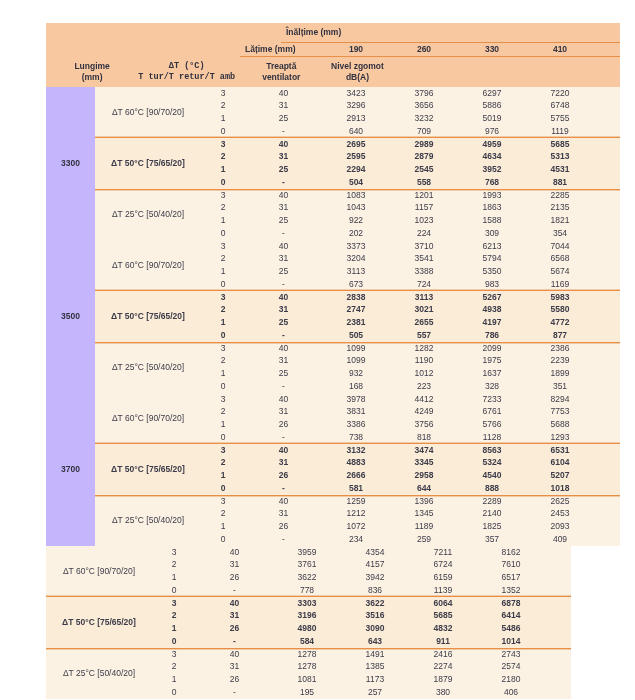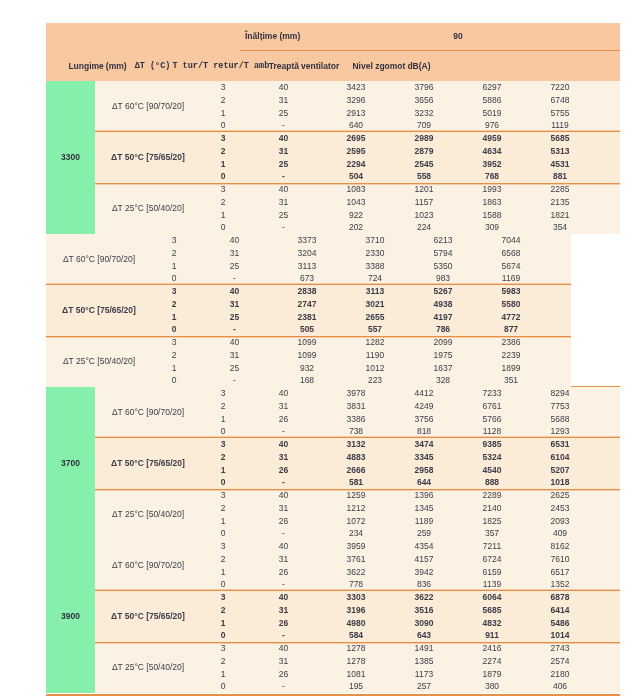--- a/index.html
+++ b/index.html
@@ -11,42 +11,42 @@
     overflow:hidden;
     color:var(--text,#3b3b49);
   }
   .table{
     position:absolute;left:46px;top:23px;width:574px;
     font-size:8.5px;line-height:1;
   }
   
   .hdr{background:var(--header-bg,#f8c9a1);font-weight:bold;color:var(--header-text,#31313f);}
   .hrow{display:flex;}
-  .hr1{height:28px;margin-left:36px;}
+  .hr1{height:20px;margin-left:36px;}
   .hr2{height:13.5px;}
   .hr3{height:30px;}
   .hspacer{width:199px;}
   .hrest{flex:1;display:flex;box-sizing:border-box;}
   .rule{border-bottom:1.3px solid var(--rule,#e78f47);}
   .hcell{display:flex;align-items:center;justify-content:center;white-space:nowrap;}
   .hcell.left{justify-content:flex-start;padding-left:5px;}
-  .col2line{flex-direction:row;justify-content:center;gap:2px;padding-left:27px;}
+  .col2line{flex-direction:column;justify-content:center;gap:2px;padding-left:27px;}
   .c-len{width:49px;}
   .c-dt{width:106px;font-family:Liberation Mono, monospace;}
   .c-step{width:44px;}
   .c-noise{width:77px;}
   .c-val{width:68px;}
   .c-fill{width:26px;}
   .c-span{width:272px;}
   
   .group{display:flex;width:574px;}
   .group + .group{box-shadow:0 -1px 0 var(--rule,#e78f47);}
   .len-cell{
     width:49px;display:flex;align-items:center;justify-content:center;
-    font-weight:bold;background:#86efac;color:var(--header-text,#31313f);
+    font-weight:bold;background:#c4b5fd;color:var(--header-text,#31313f);
   }
   .group-right{width:525px;display:flex;flex-direction:column;}
   .block{display:flex;background:var(--row-bg,#fcf2e3);}
   .block.hl{
     background:var(--highlight-bg,#fbecd7);
     font-weight:bold;
     box-shadow:0 -1.4px 0 var(--rule,#e78f47), 0 1.4px 0 var(--rule,#e78f47);
     position:relative;z-index:1;
   }
   .dt-cell{width:106px;display:flex;align-items:center;justify-content:center;white-space:nowrap;text-align:right;}
@@ -60,25 +60,35 @@
 
 <div class="page">
   <div class="table">
 
     <div class="hdr">
 
       <div class="hrow hr1">
         <div class="hspacer"></div>
         <div class="hrest rule">
           <div class="hcell c-noise left">Înălțime (mm)</div>
-          <div class="hcell c-span">90</div>
           <div class="hcell c-fill"></div>
         </div>
       </div>
 
+      <div class="hrow hr2">
+        <div class="hspacer"></div>
+        <div class="hrest rule">
+          <div class="hcell c-noise left">Lățime (mm)</div>
+          <div class="hcell c-val">190</div>
+          <div class="hcell c-val">260</div>
+          <div class="hcell c-val">330</div>
+          <div class="hcell c-val">410</div>
+          <div class="hcell c-fill"></div>
+        </div>
+      </div>
 
       <div class="hrow hr3">
         <div class="hcell col2line c-len">
           <span>Lungime</span>
           <span>(mm)</span>
         </div>
         <div class="hcell col2line c-dt">
           <span>ΔT (°C)</span>
           <span>T tur/T retur/T amb</span>
         </div>
@@ -218,38 +228,39 @@
                   <div class="cell c-val">224</div>
                   <div class="cell c-val">309</div>
                   <div class="cell c-val">354</div>
                   <div class="cell c-fill"></div>
                 </div>
               </div>
             </div>
           </div>
         </div>
         <div class="group">
+          <div class="len-cell">3500</div>
           <div class="group-right">
             <div class="block">
               <div class="dt-cell">ΔT 60°C [90/70/20]</div>
               <div class="rows">
                 <div class="row">
                   <div class="cell c-step">3</div>
                   <div class="cell c-noise">40</div>
                   <div class="cell c-val">3373</div>
                   <div class="cell c-val">3710</div>
                   <div class="cell c-val">6213</div>
                   <div class="cell c-val">7044</div>
                   <div class="cell c-fill"></div>
                 </div>
                 <div class="row">
                   <div class="cell c-step">2</div>
                   <div class="cell c-noise">31</div>
                   <div class="cell c-val">3204</div>
-                  <div class="cell c-val">2330</div>
+                  <div class="cell c-val">3541</div>
                   <div class="cell c-val">5794</div>
                   <div class="cell c-val">6568</div>
                   <div class="cell c-fill"></div>
                 </div>
                 <div class="row">
                   <div class="cell c-step">1</div>
                   <div class="cell c-noise">25</div>
                   <div class="cell c-val">3113</div>
                   <div class="cell c-val">3388</div>
                   <div class="cell c-val">5350</div>
@@ -396,21 +407,21 @@
               </div>
             </div>
             <div class="block hl">
               <div class="dt-cell">ΔT 50°C [75/65/20]</div>
               <div class="rows">
                 <div class="row">
                   <div class="cell c-step">3</div>
                   <div class="cell c-noise">40</div>
                   <div class="cell c-val">3132</div>
                   <div class="cell c-val">3474</div>
-                  <div class="cell c-val">9385</div>
+                  <div class="cell c-val">8563</div>
                   <div class="cell c-val">6531</div>
                   <div class="cell c-fill"></div>
                 </div>
                 <div class="row">
                   <div class="cell c-step">2</div>
                   <div class="cell c-noise">31</div>
                   <div class="cell c-val">4883</div>
                   <div class="cell c-val">3345</div>
                   <div class="cell c-val">5324</div>
                   <div class="cell c-val">6104</div>
@@ -473,21 +484,20 @@
                   <div class="cell c-val">259</div>
                   <div class="cell c-val">357</div>
                   <div class="cell c-val">409</div>
                   <div class="cell c-fill"></div>
                 </div>
               </div>
             </div>
           </div>
         </div>
         <div class="group">
-          <div class="len-cell">3900</div>
           <div class="group-right">
             <div class="block">
               <div class="dt-cell">ΔT 60°C [90/70/20]</div>
               <div class="rows">
                 <div class="row">
                   <div class="cell c-step">3</div>
                   <div class="cell c-noise">40</div>
                   <div class="cell c-val">3959</div>
                   <div class="cell c-val">4354</div>
                   <div class="cell c-val">7211</div>

